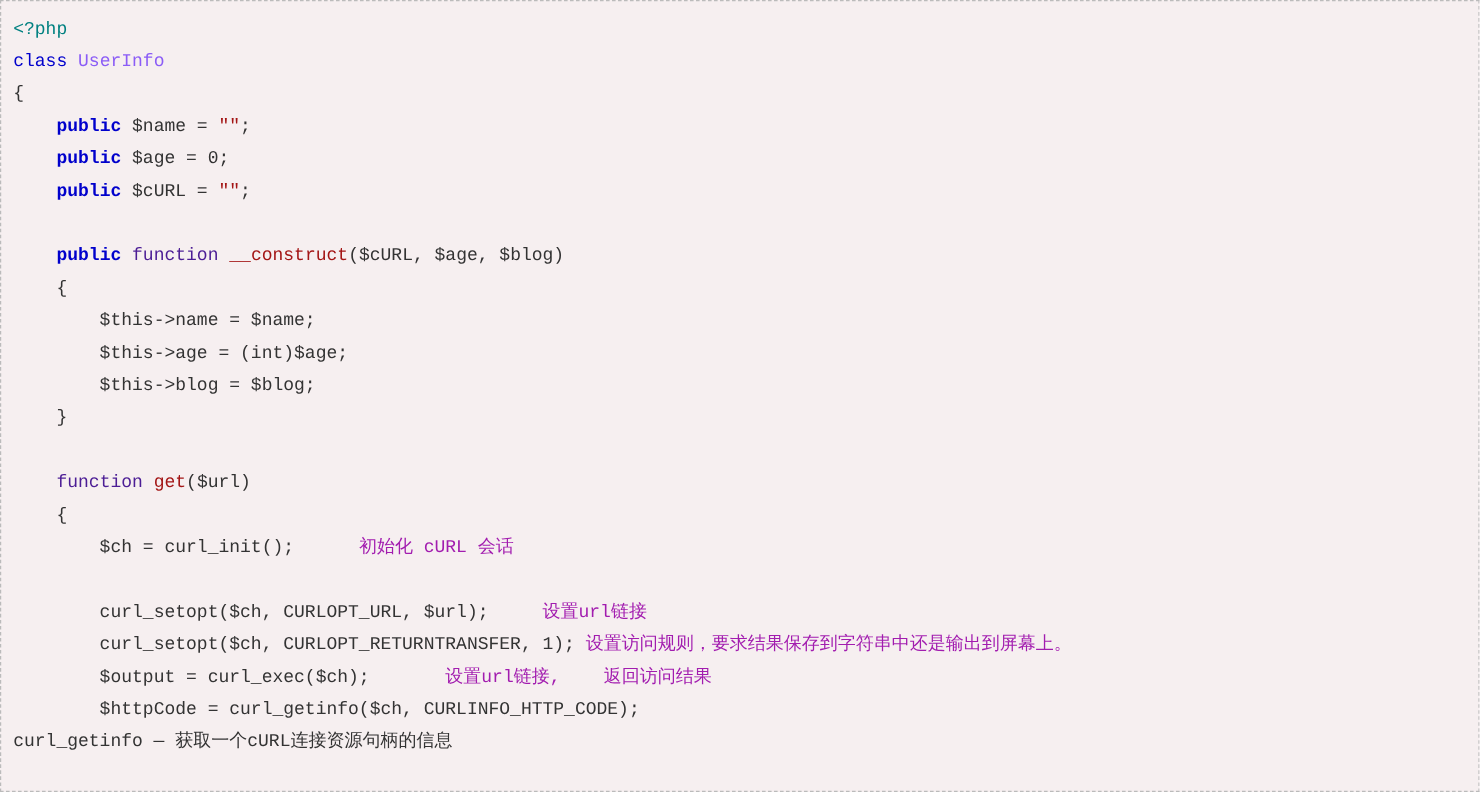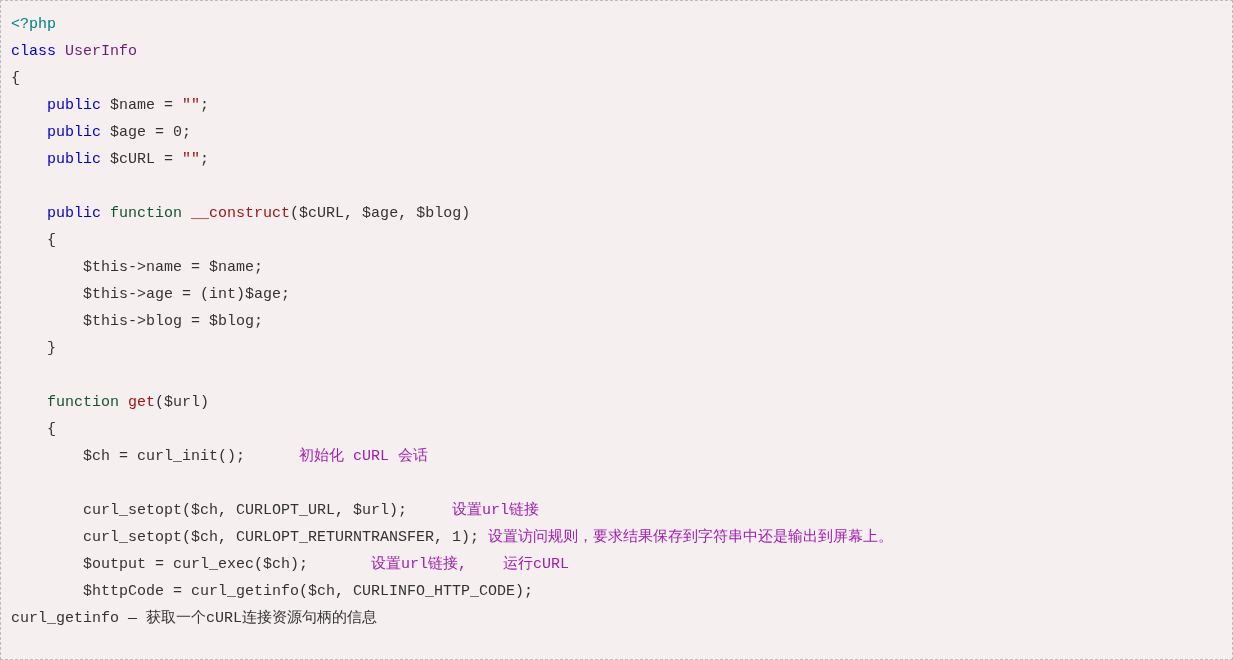--- a/index.html
+++ b/index.html
@@ -32,23 +32,23 @@
   pre {
     margin: 0;
     font-family: Consolas, "Courier New", monospace;
     font-size: 15px;
     line-height: 27px;
     white-space: pre;
     color: #333;
   }
   .k-php   { color: #008080; }         
   .k-class { color: #0000cc; }         
-  .k-type  { color: #701a75; }         
-  .k-mod   { color: #0000cc; }         
-  .k-func  { color: #14532d; }         
+  .k-type  { color: #8b5cf6; }         
+  .k-mod   { color: #0000cc; font-weight: bold; }         
+  .k-func  { color: #4c1d95; }         
   .k-name  { color: #a31515; }         
   .s-str   { color: #a31515; }         
   .comment { color: #a21caf; }            
   .norm    { color: #333; }
 </style>
 </head>
 <body>
 
 <div class="code-container">
 <pre><span class="k-php">&lt;?php</span>
@@ -64,17 +64,17 @@
         <span class="norm">$this-&gt;age = (int)$age;</span>
         <span class="norm">$this-&gt;blog = $blog;</span>
     <span class="norm">}</span>
 
     <span class="k-func">function</span> <span class="k-name">get</span><span class="norm">($url)</span>
     <span class="norm">{</span>
         <span class="norm">$ch = curl_init();</span>      <span class="comment">初始化 cURL 会话</span>
 
         <span class="norm">curl_setopt($ch, CURLOPT_URL, $url);</span>     <span class="comment">设置url链接</span>
         <span class="norm">curl_setopt($ch, CURLOPT_RETURNTRANSFER, 1);</span><span class="comment"> 设置访问规则，要求结果保存到字符串中还是输出到屏幕上。</span>
-        <span class="norm">$output = curl_exec($ch);</span>       <span class="comment">设置url链接,</span>    <span class="comment">运行cURL</span>
+        <span class="norm">$output = curl_exec($ch);</span>       <span class="comment">设置url链接,</span>    <span class="comment">返回访问结果</span>
         <span class="norm">$httpCode = curl_getinfo($ch, CURLINFO_HTTP_CODE);</span>
 <span class="norm">curl_getinfo — 获取一个cURL连接资源句柄的信息</span>
 </pre>
 </div>
 
 </body></html>

